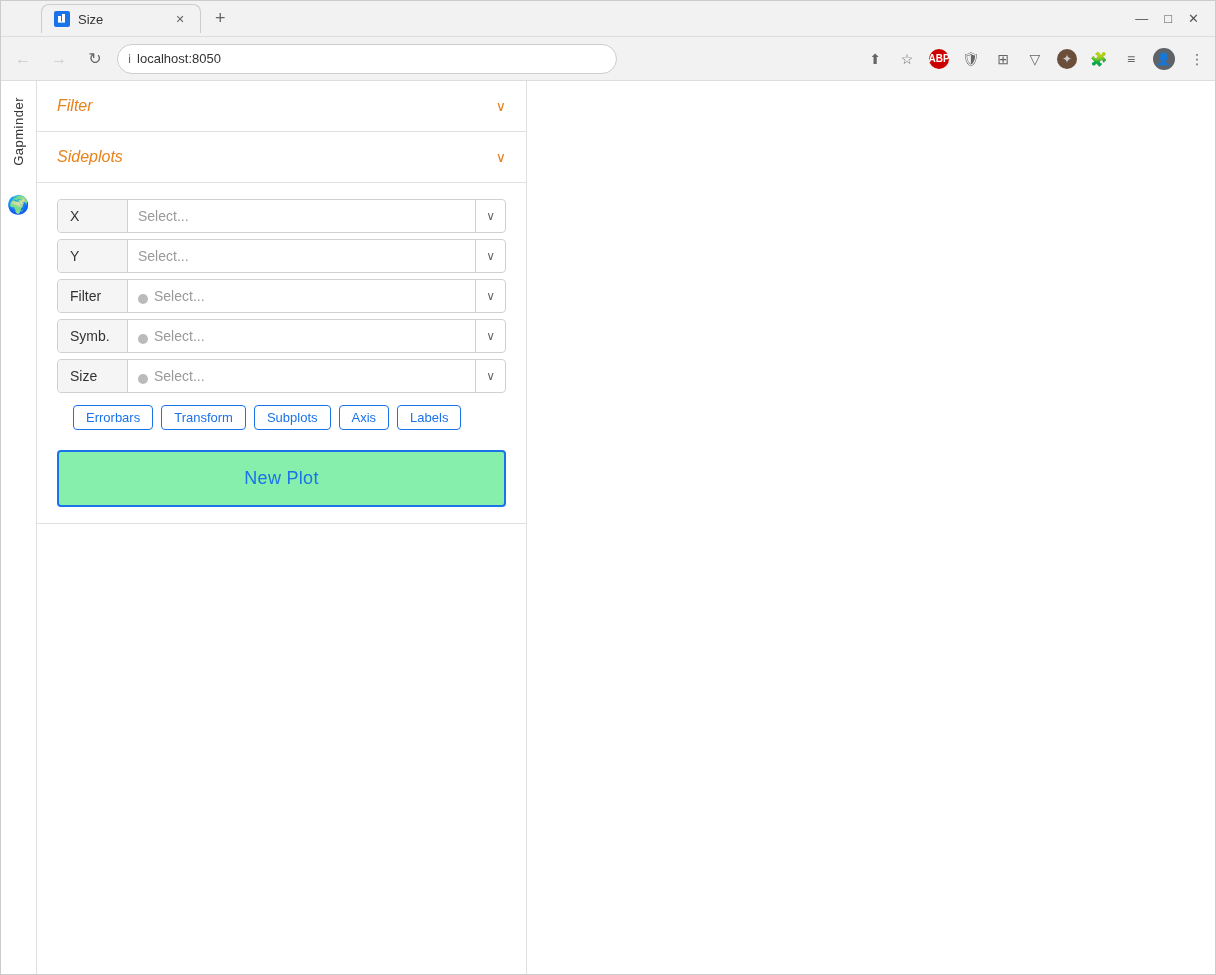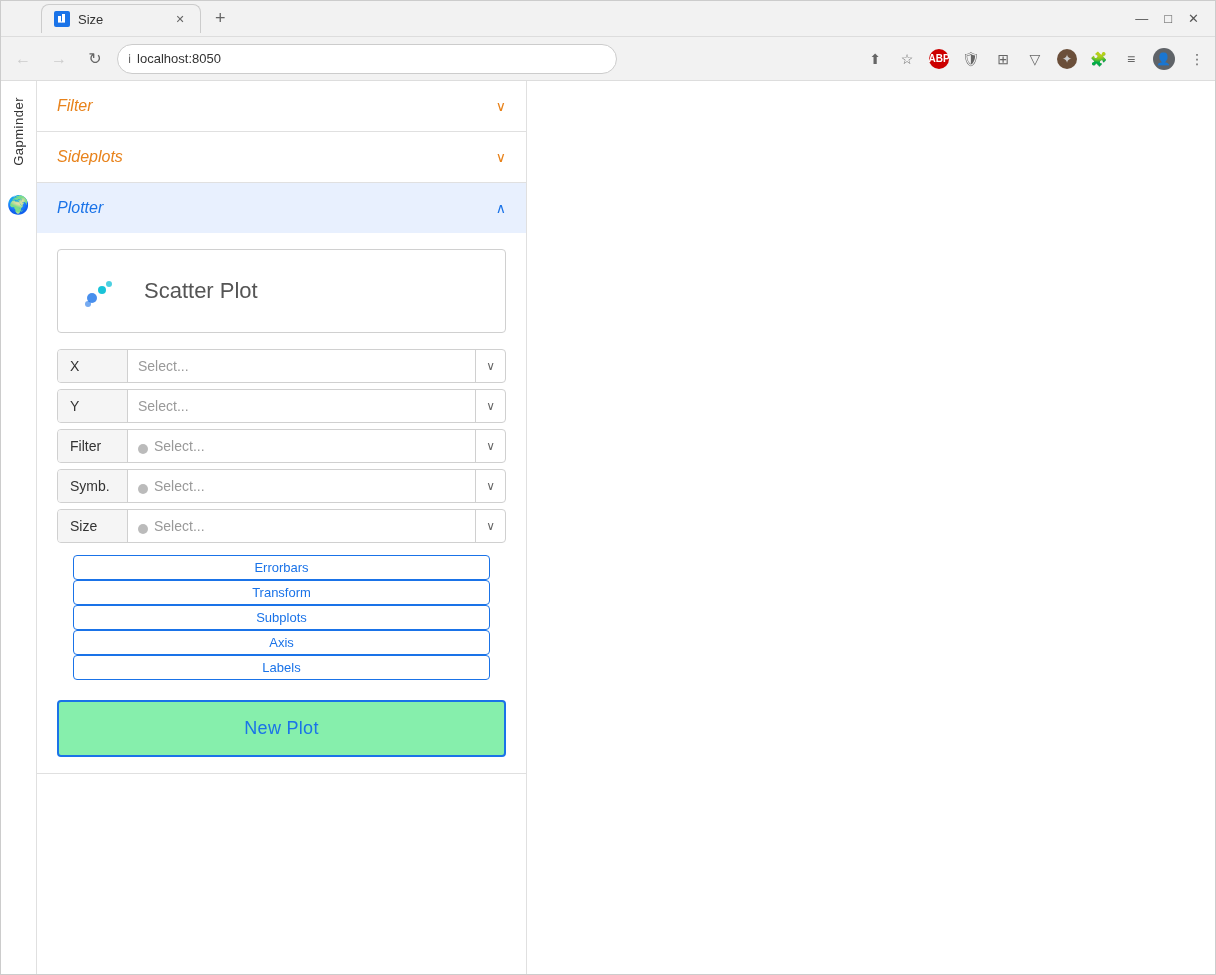--- a/index.html
+++ b/index.html
@@ -297,22 +297,22 @@
       align-items: center;
       color: #666;
       cursor: pointer;
       font-size: 12px;
     }
 
     
     .options-row {
       display: flex;
       flex-wrap: wrap;
+      gap: 8px;
       margin: 12px 16px;
-      flex-direction: column;
     }
 
     .option-tag {
       border: 1px solid #1a73e8;
       color: #1a73e8;
       border-radius: 4px;
       padding: 4px 12px;
       font-size: 13px;
       cursor: pointer;
       background: #fff;
@@ -408,36 +408,23 @@
       </div>
 
       <div class="accordion-item">
         <div class="accordion-header">
           <span class="accordion-title">Sideplots</span>
           <span class="accordion-chevron">∨</span>
         </div>
       </div>
 
       <div class="accordion-item">
-        <div class="accordion-header open">
-          <span class="accordion-title blue">Plotter</span>
-          <span class="accordion-chevron blue">∧</span>
-        </div>
         <div class="accordion-body">
 
           
-          <div class="scatter-card">
-            <svg class="scatter-icon" viewBox="0 0 50 50" width="50" height="50">
-              <circle cx="18" cy="32" r="5" fill="#1a73e8" opacity="0.8"></circle>
-              <circle cx="28" cy="24" r="4" fill="#00bcd4" opacity="0.9"></circle>
-              <circle cx="35" cy="18" r="3" fill="#00bcd4" opacity="0.7"></circle>
-              <circle cx="14" cy="38" r="3" fill="#1a73e8" opacity="0.6"></circle>
-            </svg>
-            <span class="scatter-title">Scatter Plot</span>
-          </div>
 
           
           <div class="field-row">
             <div class="field-label">
               <span>X</span>
             </div>
             <div class="field-select">
               <span style="color:#999;">Select...</span>
             </div>
             <div class="field-dropdown-btn">∨</div>

